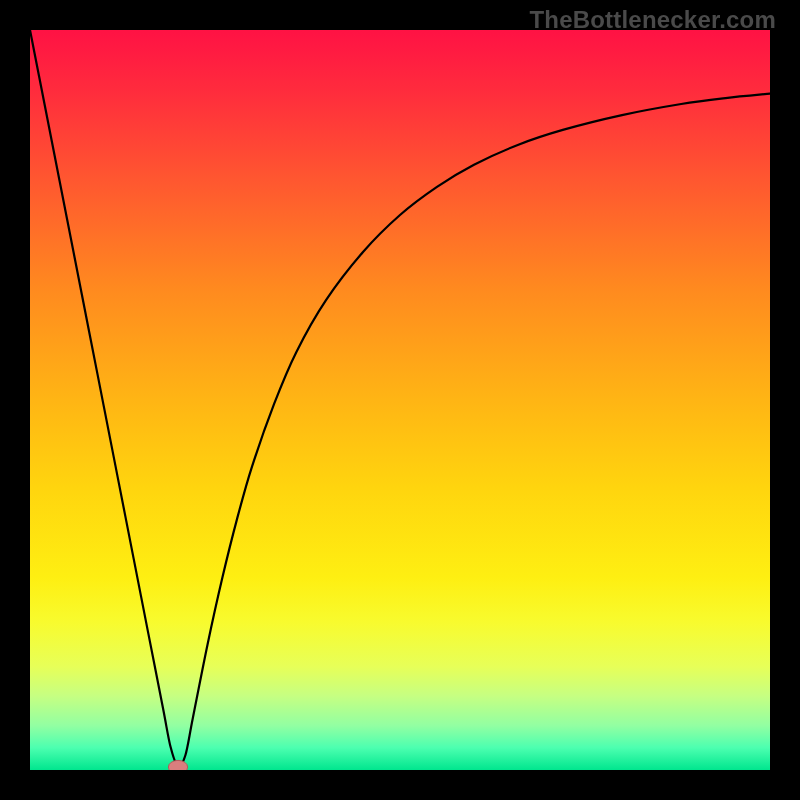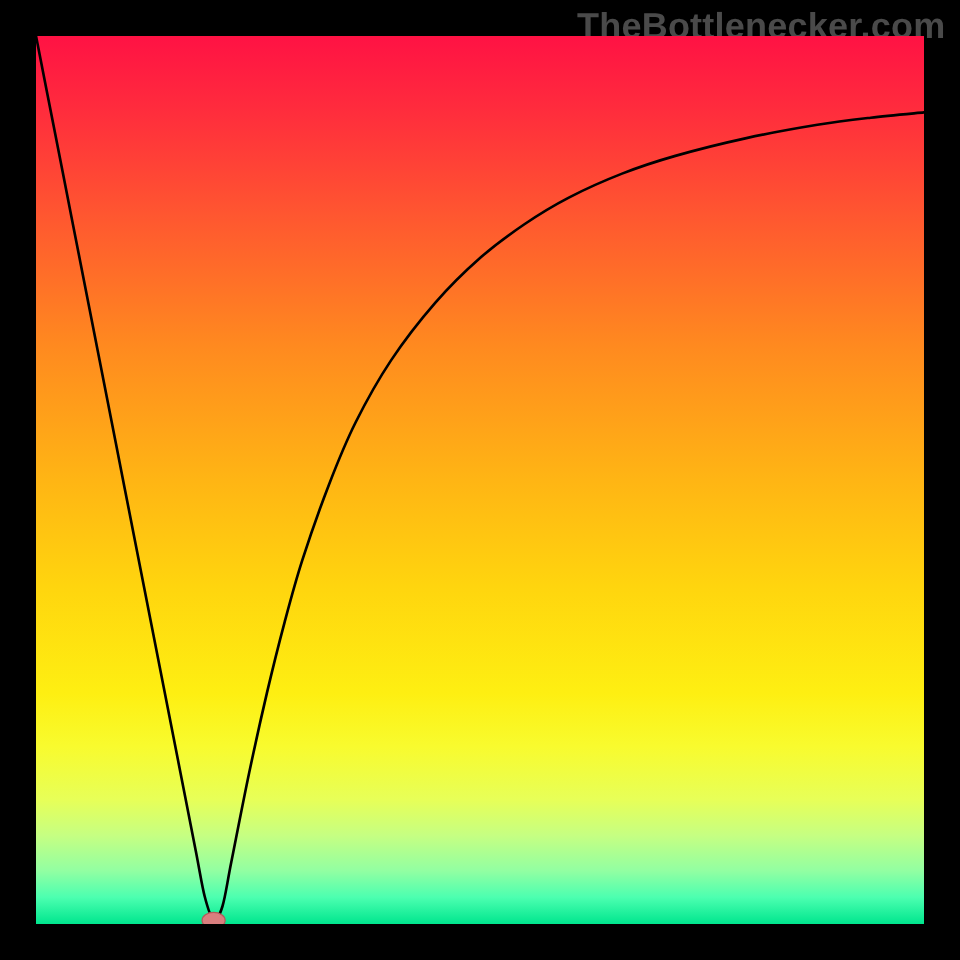--- a/index.html
+++ b/index.html
@@ -21,23 +21,23 @@
     position: absolute;
     left: 30px;
     top: 30px;
     width: 740px;
     height: 740px;
     overflow: hidden;
   }
   .watermark {
     position: absolute;
     top: 6px;
-    right: 12px;
+    right: 24px;
     color: #4a4a4a;
-    font-size: 30px;
+    font-size: 24px;
     font-weight: 600;
     letter-spacing: 0.2px;
     user-select: none;
   }
 </style>
 </head>
 <body>
 
 <div class="frame">
   <div class="watermark">TheBottleneсker.com</div>

